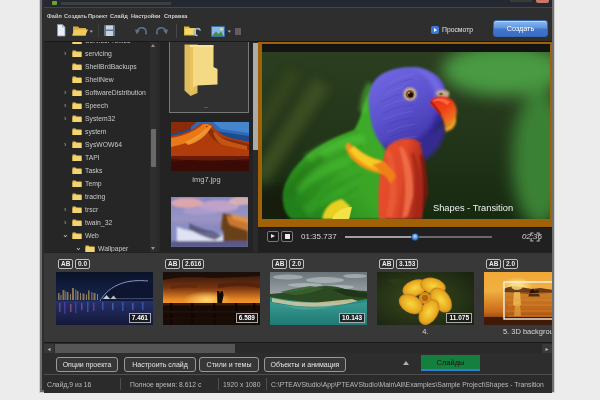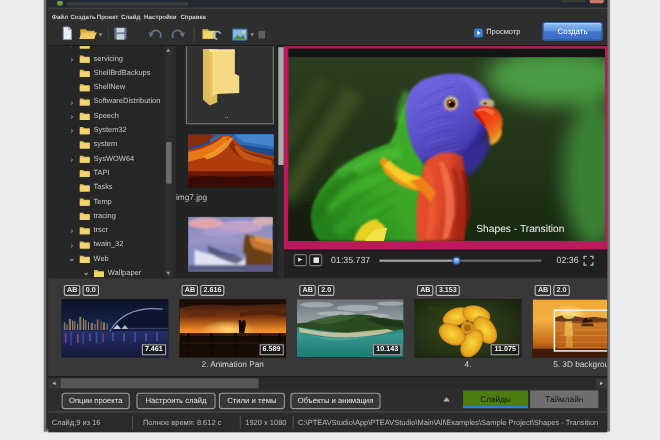--- a/index.html
+++ b/index.html
@@ -22,21 +22,21 @@
   .trow .fi { position:absolute; left:28px; top:2px; }
   .trow .tx { position:absolute; left:41px; top:3px; white-space:nowrap; }
   #treesb { position:absolute; left:150px; top:42px; width:7px; height:210px; background:#2e2e2e; }
   #treesb .thumb { position:absolute; left:1px; top:87px; width:5px; height:38px; background:#6a6a6a; border-radius:1px;}
   #treesb .ua { position:absolute; left:1px; top:2px; width:0; height:0; border-left:2.5px solid transparent; border-right:2.5px solid transparent; border-bottom:3.5px solid #909090; }
   #treesb .da { position:absolute; left:1px; bottom:2px; width:0; height:0; border-left:2.5px solid transparent; border-right:2.5px solid transparent; border-top:3.5px solid #909090; }
   #fsep { position:absolute; left:157px; top:42px; width:3px; height:210px; background:#2a2a2a; }
   #files { position:absolute; left:160px; top:42px; width:93px; height:210px; background:#232323; overflow:hidden;}
   #filesb { position:absolute; left:253px; top:42px; width:5px; height:210px; background:#2a2a2a; }
   #filesb .thumb { position:absolute; left:0px; top:1px; width:5px; height:107px; background:#ababab; }
-  #prev { position:absolute; left:258px; top:42px; width:294px; height:210px; background:#be185d; }
+  #prev { position:absolute; left:258px; top:42px; width:294px; height:210px; background:#a16207; }
   #strip { position:absolute; left:44px; top:252px; width:508px; height:90px; background:#383838; border-top:1px solid #222; overflow:hidden;}
   .slide { position:absolute; top:0; width:107px; height:90px; }
   .badge { position:absolute; top:6px; height:10px; border:1px solid #c0c0c0; border-radius:2px;
     background:#2e2e2e; color:#ececec; font-size:6.5px; font-weight:bold; line-height:8px; padding:0 2px; }
   .sthumb { position:absolute; top:19px; left:0px; width:97px; height:53px; background:#111; overflow:hidden;}
   .numb { position:absolute; border:1px solid #aaa; background:rgba(25,25,25,0.85);
     color:#fff; font-size:6.5px; font-weight:bold; padding:0 2px; line-height:8px; }
   .slbl { position:absolute; top:74px; left:-10px; width:117px; text-align:center; color:#d6d6d6; font-size:7.5px; white-space:nowrap; }
   #hscroll { position:absolute; left:44px; top:342px; width:508px; height:11px; background:#2a2a2a; border-top:1px solid #1a1a1a;}
   #hscroll .lbtn { position:absolute; left:0px; top:1px; width:10px; height:10px; background:#383838; color:#bbb; font-size:6px; line-height:10px; text-align:center;}
@@ -254,21 +254,21 @@
     <path d="M0 0 h26 l-10 8 -16 4z" fill="#8a2c0a"></path>
     <path d="M0 14 c14-2 24-7 30-13 l10 1 c5 8 14 13 24 15 l14 3 v29 h-78z" fill="#b03c0c"></path>
     <path d="M0 16 c14-2 26-8 32-14 l6 0 c-4 10 -14 17 -26 20 l-12 3z" fill="#e87818"></path>
     <path d="M38 4 c5 8 14 13 24 14 l16 4 v6 l-28-6 c-8-3 -13-10 -15-18z" fill="#8a2c0a"></path>
     <path d="M14 20 c10-4 18-10 24-17 l3 1 c-5 9 -13 16 -24 19z" fill="#f8a030" opacity="0.85"></path>
     <path d="M44 10 c5 6 12 9 20 11 l12 3 v4 l-24-5 c-5-2 -8-7 -10-12z" fill="#c85a14" opacity="0.9"></path>
     <rect y="34" width="78" height="15" fill="#4a0e06"></rect>
     <path d="M0 34 h78 v3 q-40 3 -78 0z" fill="#701e0a" opacity="0.8"></path>
     <path d="M20 38 q20 2 40 0 l18 2 v9 h-78 v-9z" fill="#380a04" opacity="0.9"></path>
   </svg>
-  <div class="abs" style="left:0; top:133px; width:93px; text-align:left; color:#c4c4c4; font-size:7.5px;">img7.jpg</div>
+  <div class="abs" style="left:0; top:133px; width:93px; text-align:center; color:#c4c4c4; font-size:7.5px;">img7.jpg</div>
   <svg class="abs" style="left:11px; top:155px;" width="77" height="50" viewBox="0 0 77 50">
     <defs>
         <linearGradient id="ssg" x1="0" y1="0" x2="0" y2="1">
           <stop offset="0" stop-color="#8088c4"></stop>
           <stop offset="0.45" stop-color="#9a94c4"></stop>
           <stop offset="1" stop-color="#6a6aa0"></stop>
         </linearGradient>
     <filter id="sb">
           <feGaussianBlur stdDeviation="1.2"></feGaussianBlur>
         </filter>
@@ -429,21 +429,21 @@
 </svg>
 <div class="abs" style="left:0px; top:185px; width:294px; height:25px; background:#202020; border-top:1px solid #161616;"></div>
 <div class="abs" style="left:9px; top:189px; width:12px; height:11px; border:1px solid #7a7a7a; border-radius:2px; background:#1a1a1a;"></div>
 <div class="abs" style="left:13px; top:192px; width:0; height:0; border-left:4px solid #e8e8e8; border-top:2.5px solid transparent; border-bottom:2.5px solid transparent;"></div>
 <div class="abs" style="left:23px; top:189px; width:12px; height:11px; border:1px solid #7a7a7a; border-radius:2px; background:#1a1a1a;"></div>
 <div class="abs" style="left:27px; top:192px; width:4.5px; height:4.5px; background:#e8e8e8;"></div>
 <div class="abs" style="left:43px; top:190px; color:#d8d8d8; font-size:8px;">01:35.737</div>
 <div class="abs" style="left:87px; top:194px; width:70px; height:2px; background:#a2a2a2;"></div>
 <div class="abs" style="left:157px; top:194px; width:77px; height:2px; background:#6a6a6a;"></div>
 <div class="abs" style="left:153px; top:191px; width:8px; height:8px; border-radius:50%; background:radial-gradient(circle at 50% 35%, #bcd8f8, #4a90e0 60%, #2a68b8); border:0.5px solid #1a4a88;"></div>
-<div class="abs" style="left:248px; top:190px; color:#d8d8d8; font-size:8px;">02:36</div>
+<div class="abs" style="left:264px; top:190px; color:#d8d8d8; font-size:8px;font-style:italic;">02:36</div>
 <svg class="abs" style="left:272px; top:190px;" width="10" height="10" viewBox="0 0 10 10">
   <g stroke="#b8b8b8" stroke-width="1.2" fill="none">
     <path d="M1 3.5 V1 H3.5"></path>
         <path d="M6.5 1 H9 V3.5"></path>
         <path d="M9 6.5 V9 H6.5"></path>
         <path d="M3.5 9 H1 V6.5"></path>
   </g>
 </svg>
 </div>
 <div id="strip">
@@ -535,21 +535,20 @@
     <g fill="#0e0703">
             <rect x="7" y="31" width="2.5" height="22"></rect>
             <rect x="28" y="31" width="2.5" height="22"></rect>
             <rect x="50" y="31" width="2.5" height="22"></rect>
             <rect x="72" y="31" width="2.5" height="22"></rect>
             <rect x="90" y="31" width="2.5" height="22"></rect>
           </g>
     <path d="M0 39 h97 v1.8 h-97z" fill="#241007"></path>
     <path d="M0 46 h97 v1.8 h-97z" fill="#1c0c05"></path>
   </svg><div class="numb" style="right:2px; bottom:2px;">6.589</div></div>
-  <div class="slbl">2. Animation Pan</div>
 </div>
 <div class="slide" style="left:226px;">
   <div class="badge" style="left:2px;">АВ</div>
       <div class="badge" style="left:19px;">2.0</div>
   <div class="sthumb"><svg width="97" height="53" viewBox="0 0 97 53">
     <defs>
             <linearGradient id="s3sky" x1="0" y1="0" x2="0" y2="1">
               <stop offset="0" stop-color="#6a7478"></stop>
               <stop offset="1" stop-color="#9aa4a8"></stop>
             </linearGradient>
@@ -650,22 +649,21 @@
     <div class="lbtn">◂</div>
     <div class="hthumb"></div>
     <div class="rbtn">▸</div>
   </div>
 <div id="btnrow">
   <div class="pbtn" style="left:12px; width:62px;">Опции проекта</div>
   <div class="pbtn" style="left:80px; width:72px;">Настроить слайд</div>
   <div class="pbtn" style="left:155px; width:60px;">Стили и темы</div>
   <div class="pbtn" style="left:220px; width:82px;">Объекты и анимация</div>
   <div class="abs" style="left:359px; top:8px; width:0; height:0; border-left:3px solid transparent; border-right:3px solid transparent; border-bottom:4px solid #b0b0b0;"></div>
-  <div class="tab" style="left:377px; width:59px; background:#4d7c0f; border-bottom:2px solid #2f7fd6;">Слайды</div>
-  <div class="tab" style="left:438px; width:62px; background:#6f6f6f;">Таймлайн</div>
+  <div class="tab" style="left:377px; width:59px; background:#15803d; border-bottom:2px solid #2f7fd6;">Слайды</div>
 </div>
 <div id="status">
   <span style="left:3px;">Слайд,9 из 16</span>
   <div class="sep" style="left:76px;"></div>
   <span style="left:86px;">Полное время: 8.612 с</span>
   <div class="sep" style="left:174px;"></div>
   <span style="left:179px;">1920 х 1080</span>
   <div class="sep" style="left:222px;"></div>
   <span style="left:227px;">C:\PTEAVStudio\App\PTEAVStudio\Main\All\Examples\Sample Project\Shapes - Transition</span>
 </div>

